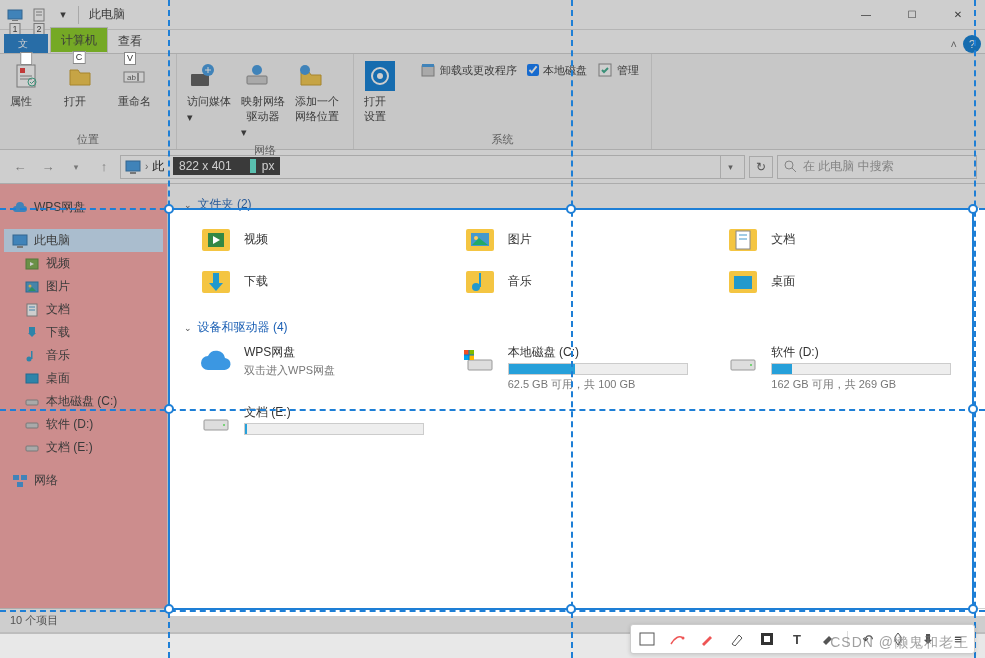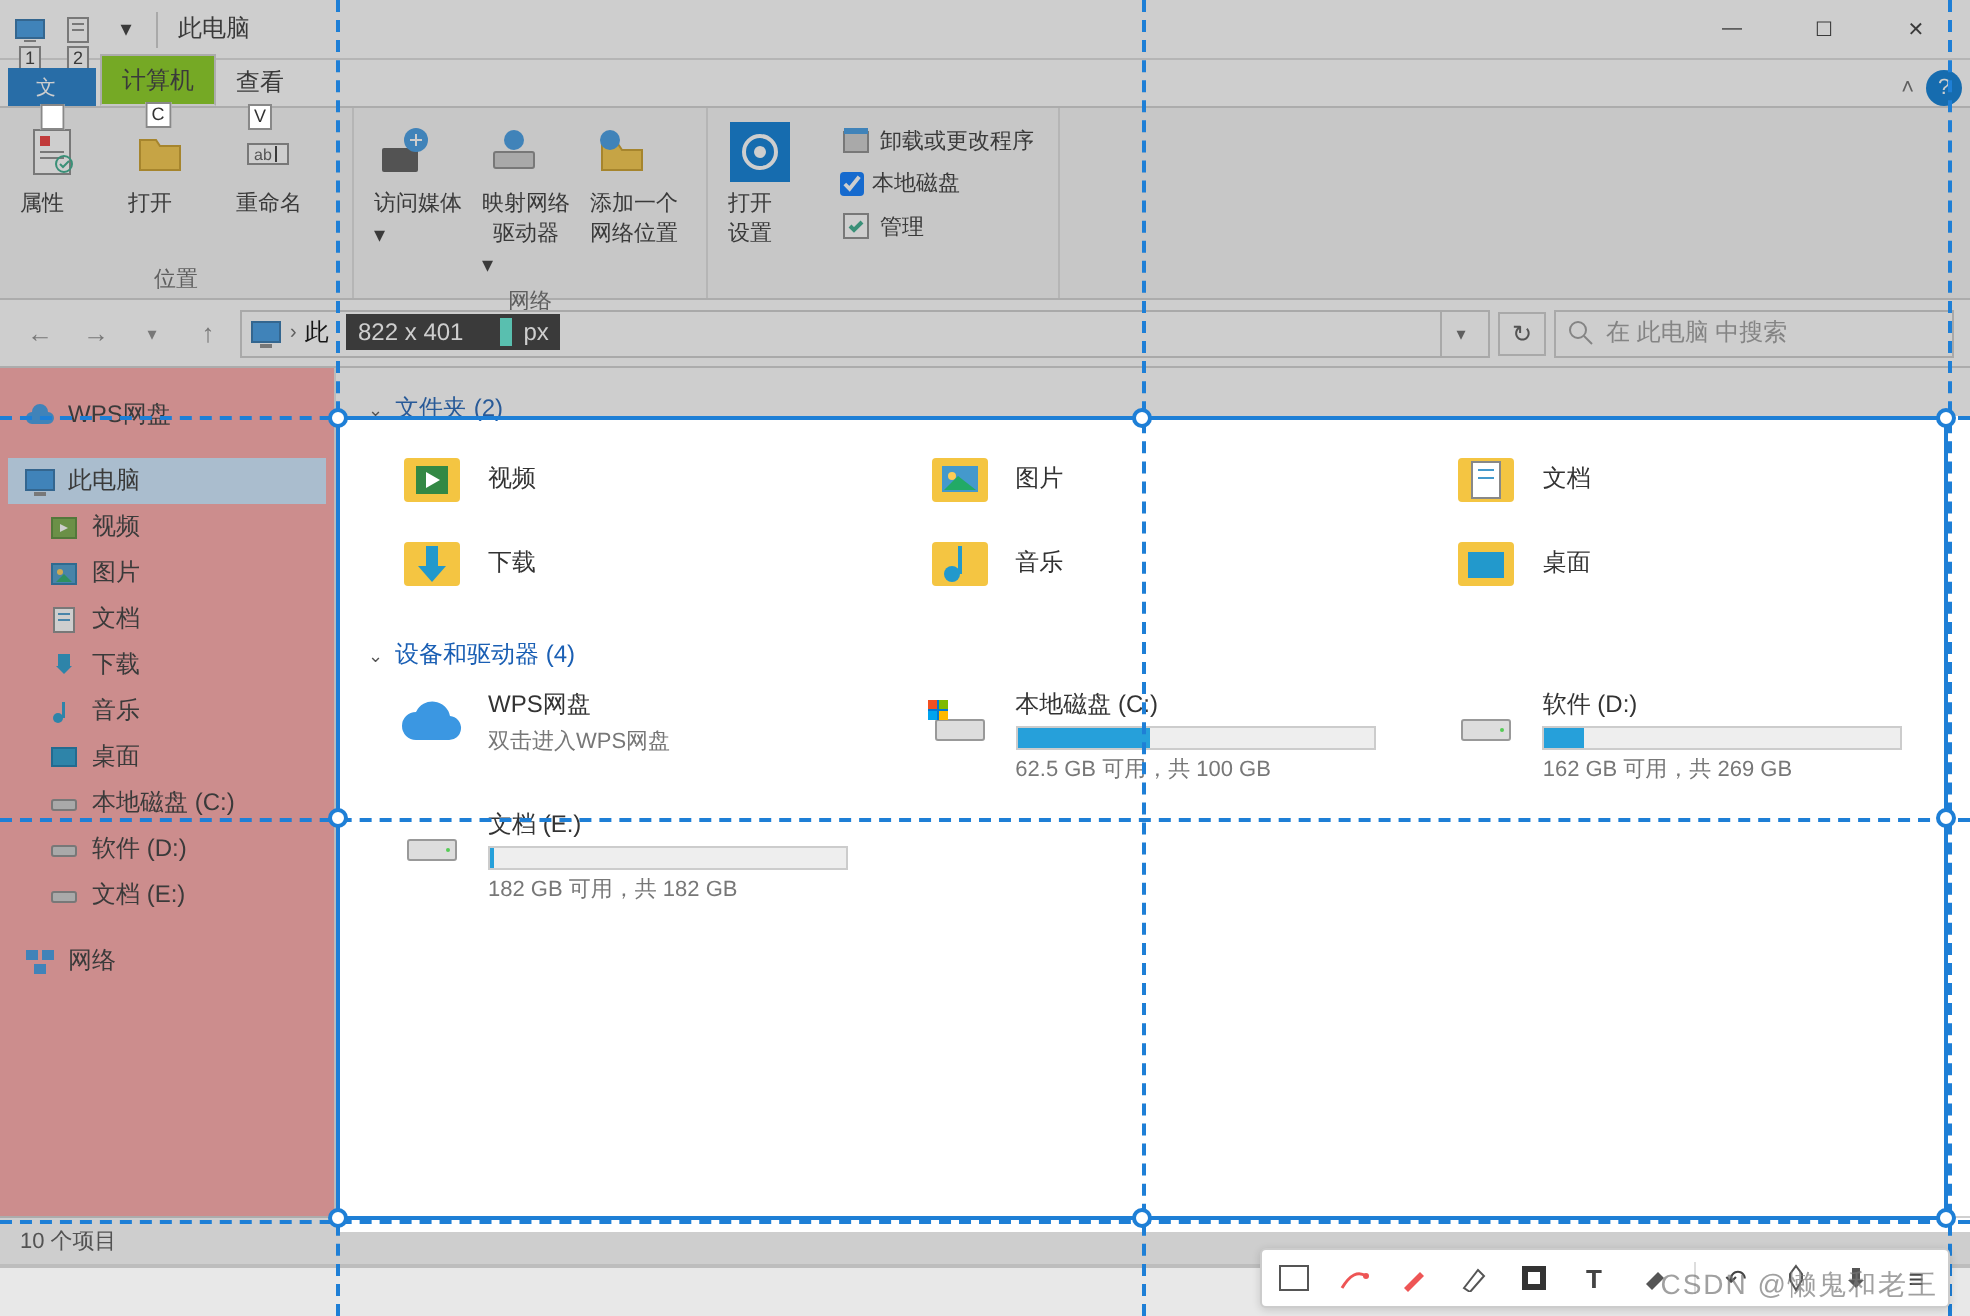--- a/index.html
+++ b/index.html
@@ -26,21 +26,21 @@
 
 
 .ribbon { height: 96px; background: #f5f5f5; border-bottom: 1px solid #d0d0d0; display: flex; }
 .ribbon-group { border-right: 1px solid #ddd; padding: 4px 8px 2px; display: flex; flex-direction: column; }
 .ribbon-group-body { flex: 1; display: flex; align-items: flex-start; gap: 2px; }
 .ribbon-group-label { text-align: center; font-size: 11px; color: #666; padding-top: 2px; }
 .ribbon-btn-lg { width: 52px; display: flex; flex-direction: column; align-items: flex-start; padding: 2px; font-size: 11px; color: #333; text-align: center; gap: 2px; }
 .ribbon-btn-lg .ico { width: 32px; height: 32px; display: flex; align-items: center; justify-content: center; }
 .ribbon-btn-sm { display: flex; align-items: center; gap: 4px; padding: 2px 4px; font-size: 11px; color: #333; }
 .ribbon-btn-sm .ico { width: 16px; height: 16px; }
-.ribbon-col { display: flex; flex-direction: column; gap: 2px; justify-content: flex-start; padding-top: 2px; }
+.ribbon-col { display: flex; flex-direction: row; gap: 2px; justify-content: flex-start; padding-top: 2px; }
 
 
 .navbar { height: 34px; background: #fff; border-bottom: 1px solid #d0d0d0; display: flex; align-items: center; padding: 0 8px; gap: 4px; }
 .nav-btn { width: 24px; height: 24px; display: flex; align-items: center; justify-content: center; color: #888; font-size: 13px; }
 .addr { flex: 1; height: 24px; border: 1px solid #ccc; display: flex; align-items: center; padding: 0 4px; gap: 4px; font-size: 12px; position: relative; }
 .addr .pc-icon { width: 16px; height: 16px; }
 .addr .chev { color: #666; font-size: 10px; }
 .addr-drop { width: 20px; height: 24px; border-left: 1px solid #ccc; display: flex; align-items: center; justify-content: center; color: #666; font-size: 9px; margin-left: auto; }
 .refresh-btn { width: 24px; height: 22px; border: 1px solid #ccc; display: flex; align-items: center; justify-content: center; font-size: 12px; color: #555; }
 .search { width: 200px; height: 24px; border: 1px solid #ccc; display: flex; align-items: center; padding: 0 6px; gap: 6px; font-size: 12px; color: #999; }
@@ -260,20 +260,21 @@
           <div class="ico">
               <svg width="16" height="16" viewBox="0 0 16 16">
                 <rect x="2" y="2" width="12" height="12" fill="#fff" stroke="#888"></rect>
                 <path d="M5 8 l2 2 l4 -4" stroke="#3a8" fill="none" stroke-width="2"></path>
               </svg>
             </div>
           <span>管理</span>
         </div>
       </div>
     </div>
+    <div class="ribbon-group-label">系统</div>
   </div>
 </div>
 
 <div class="navbar">
   <div class="nav-btn">←</div>
   <div class="nav-btn">→</div>
   <div class="nav-btn" style="font-size:9px;">▾</div>
   <div class="nav-btn">↑</div>
   <div class="addr">
     <svg class="pc-icon" width="16" height="14" viewBox="0 0 16 14">
@@ -510,21 +511,20 @@
             <svg width="36" height="36" viewBox="0 0 36 36">
               <rect x="6" y="16" width="24" height="10" fill="#ddd" stroke="#999" rx="1"></rect>
               <circle cx="26" cy="21" r="1" fill="#5c5"></circle>
             </svg>
           </div>
           <div class="drive-info">
             <div class="drive-name">文档 (E:)</div>
             <div class="drive-bar">
               <div class="drive-fill" style="width:1%"></div>
             </div>
-            <div class="drive-sub">182 GB 可用，共 182 GB</div>
           </div>
         </div>
       </div>
   </div>
 </div>
 
 <div class="statusbar">
   <span>10 个项目</span>
 </div>
 

